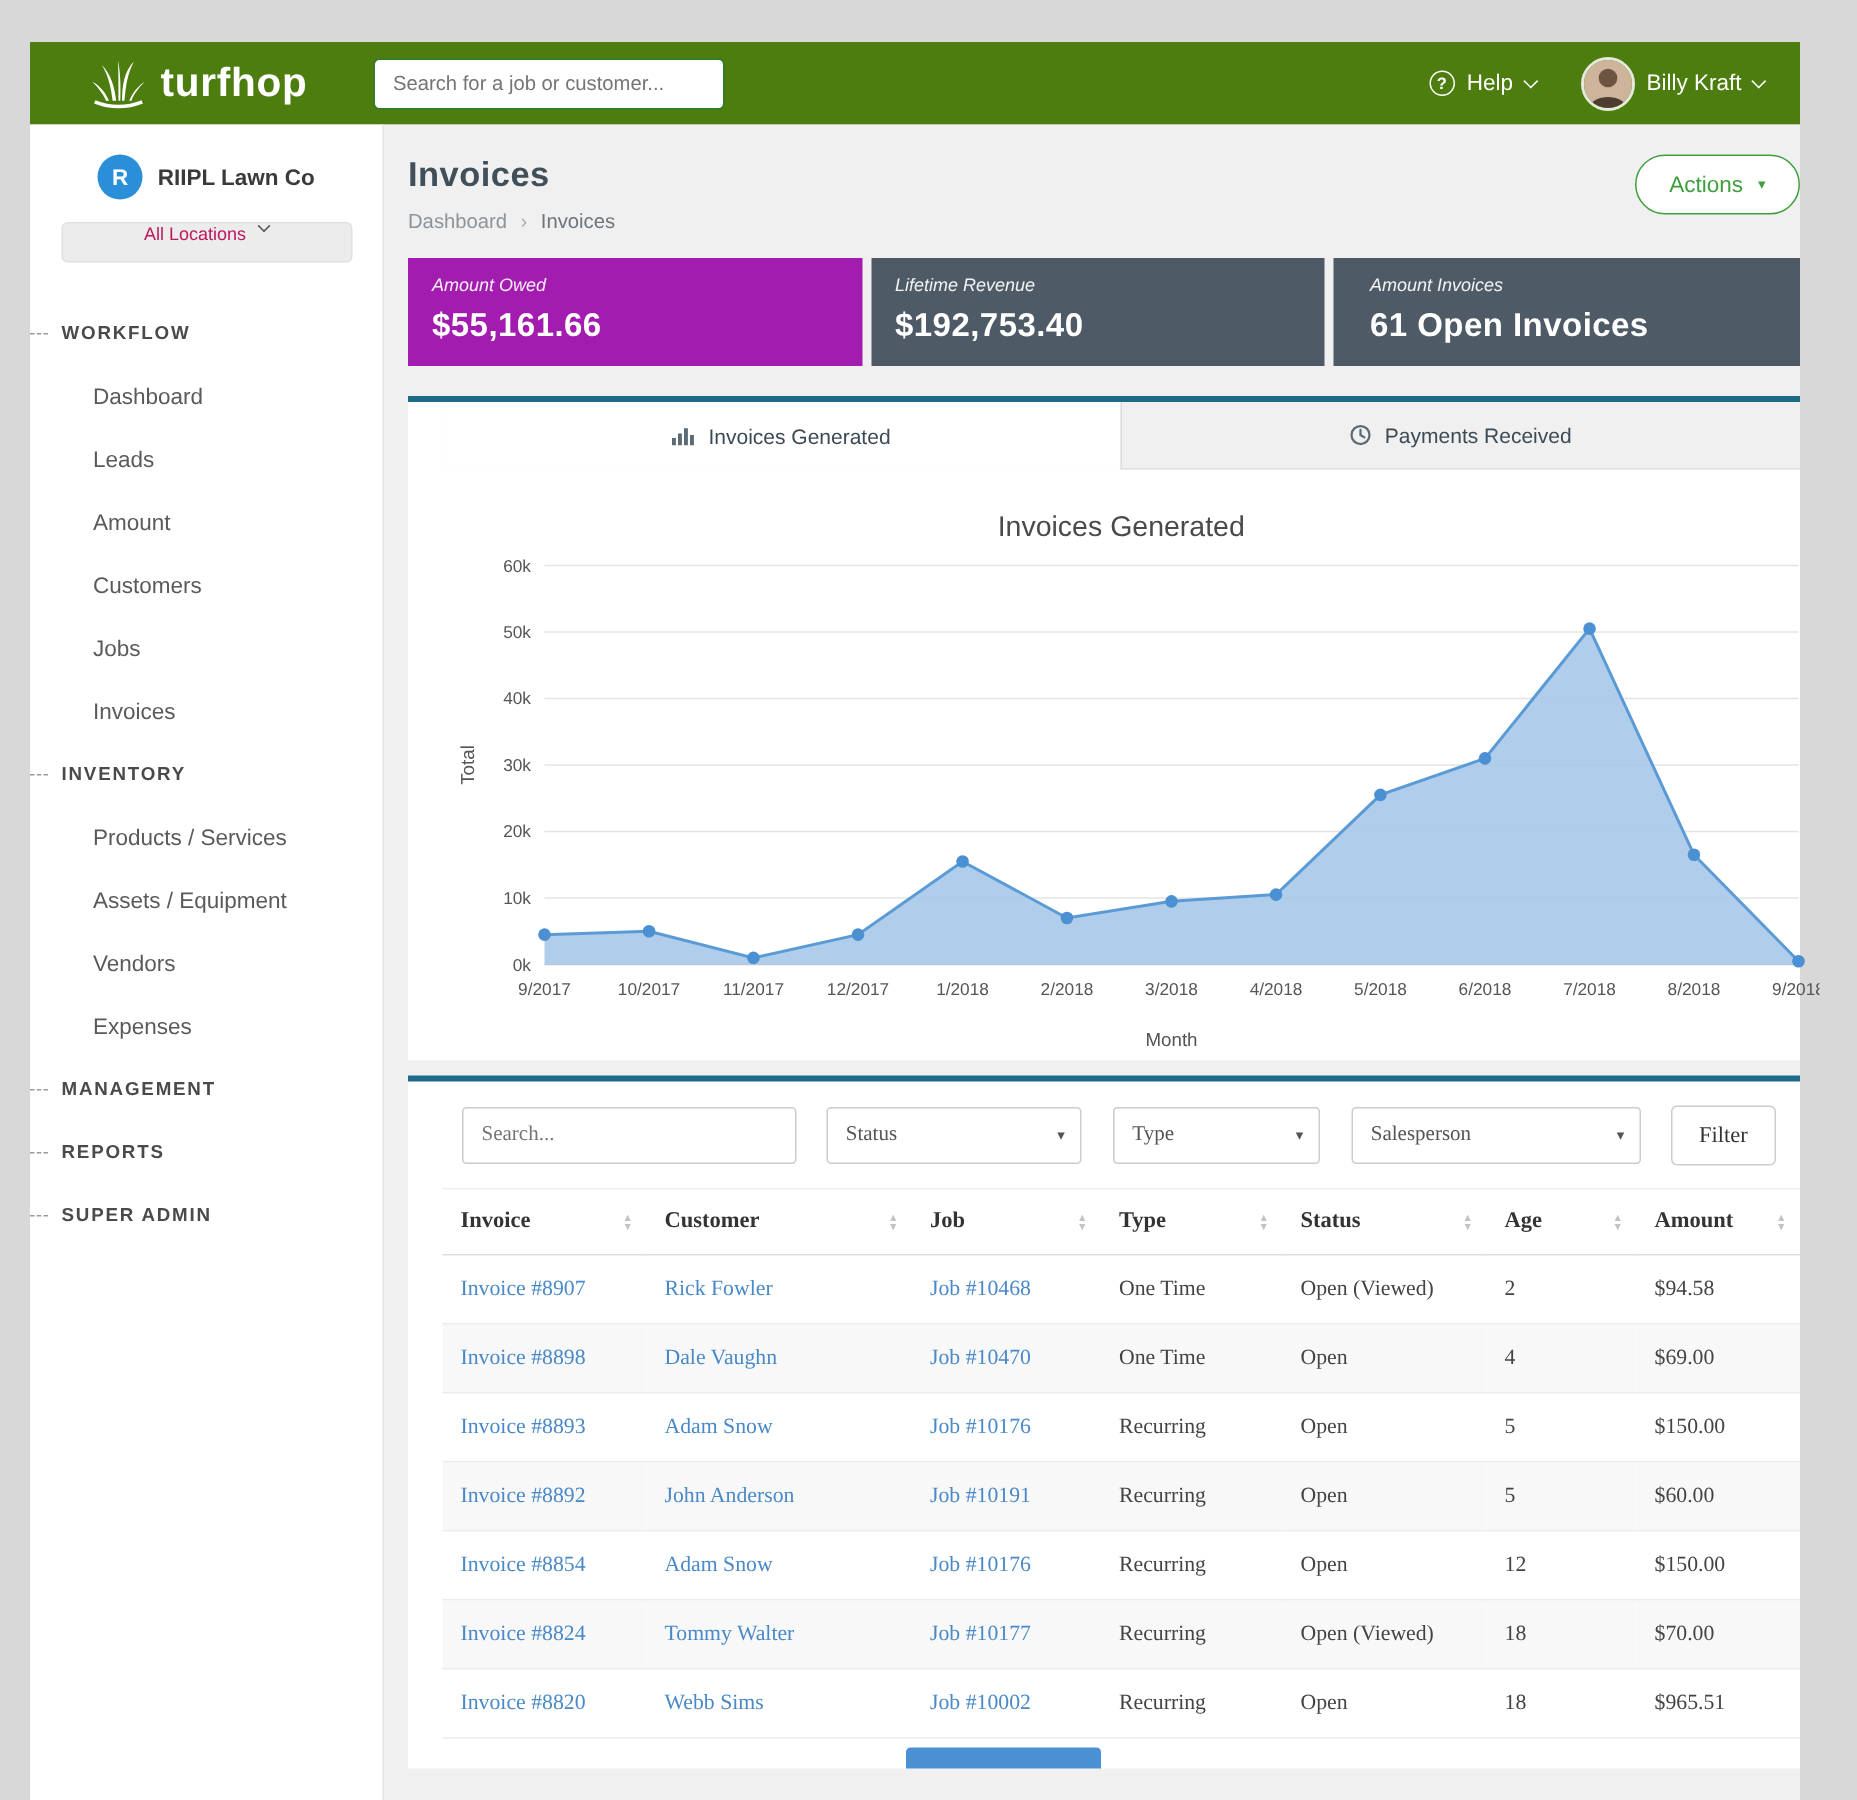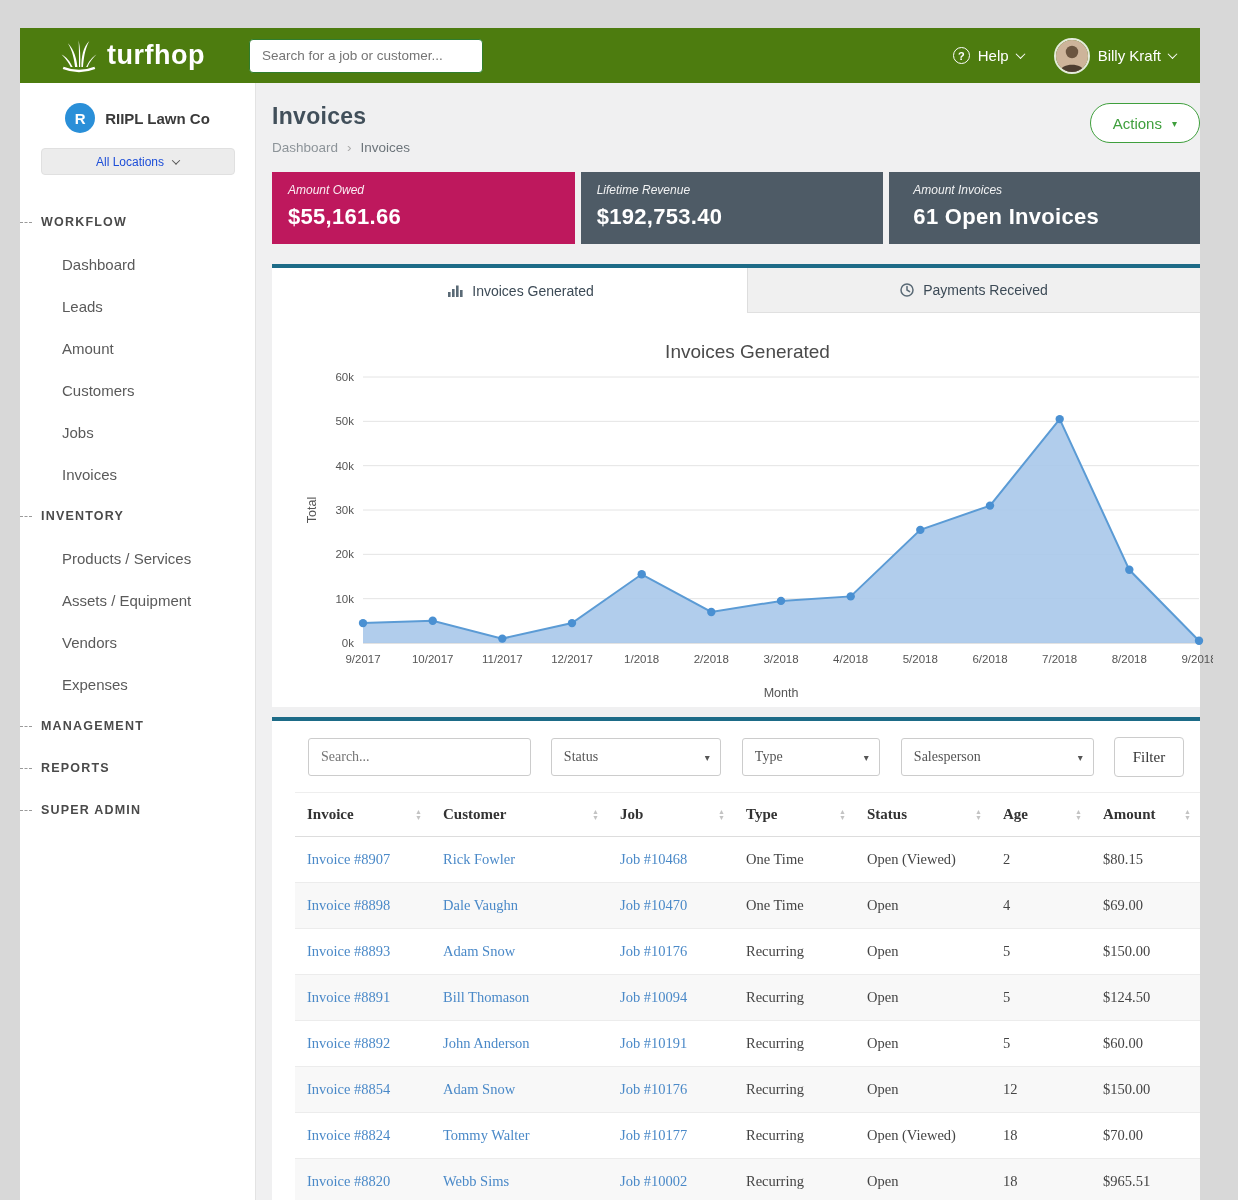--- a/index.html
+++ b/index.html
@@ -20,21 +20,21 @@
 
   
   .body-row { display:flex; align-items:stretch; min-height:1145px; }
   .sidebar { width:236px; background:#fff; border-right:1px solid #e3e3e3; padding-top:20px; flex:none; }
   .main { flex:1; background:#f0f0f1; padding:20px 0 0 16px; min-width:0; }
 
   
   .brand-row { display:flex; align-items:center; justify-content:center; gap:10px; }
   .r-badge { width:30px; height:30px; border-radius:50%; background:#2a8fd8; color:#fff; font-weight:bold; font-size:15px; display:flex; align-items:center; justify-content:center; }
   .company-name { font-size:15px; font-weight:bold; color:#3a3a3a; }
-  .locations-btn { margin:15px auto 0; width:194px; height:27px; background:#ececec; border:1px solid #e0e0e0; border-radius:4px; display:flex; align-items:center; justify-content:center; gap:9px; font-size:12px; color:#1d4ed8; cursor:pointer; }
+  .locations-btn { margin:15px auto 0; width:194px; height:27px; background:#ececec; border:1px solid #e0e0e0; border-radius:4px; display:flex; justify-content:center; gap:9px; font-size:12px; color:#be185d; cursor:pointer; }
   .chev-dark { width:6px; height:6px; border-right:1.5px solid #555; border-bottom:1.5px solid #555; transform:rotate(45deg) translate(-1px,-1px); display:inline-block; }
   .sidebar-nav { margin-top:26px; }
   .nav-header { height:42px; display:flex; align-items:center; gap:9px; font-size:12.5px; font-weight:bold; letter-spacing:1.2px; color:#4a4a4a; }
   .nav-dash { width:12px; border-top:1px dashed #9a9a9a; display:inline-block; }
   .nav-item { height:42px; display:flex; align-items:center; padding-left:42px; font-size:15px; color:#5a5a5a; cursor:pointer; }
 
   
   .page-head { display:flex; justify-content:space-between; align-items:flex-start; }
   .page-title { font-size:23px; font-weight:bold; color:#414f5a; letter-spacing:.3px; }
   .breadcrumb { margin-top:10px; font-size:13.5px; color:#8d9499; display:flex; gap:9px; align-items:center; }
@@ -180,21 +180,21 @@
               <span class="bc-current">Invoices</span>
             </div>
         </div>
         <button class="actions-btn">
           <span>Actions</span>
           <span class="caret-green">▾</span>
         </button>
       </div>
 
       <div class="stats-row">
-        <div class="stat-card" style="background: #be185d;">
+        <div class="stat-card" style="background: #a21caf;">
           <div class="stat-label">Amount Owed</div>
           <div class="stat-value">$55,161.66</div>
         </div>
         <div class="stat-card" style="background: rgb(78, 91, 102);">
           <div class="stat-label">Lifetime Revenue</div>
           <div class="stat-value">$192,753.40</div>
         </div>
         <div class="stat-card" style="background: rgb(78, 91, 102); padding-left: 24px;">
           <div class="stat-label">Amount Invoices</div>
           <div class="stat-value">61 Open Invoices</div>
@@ -333,50 +333,41 @@
               </tr>
           </thead>
           <tbody>
               <tr>
                 <td><a class="cell-link">Invoice #8907</a></td>
                 <td><a class="cell-link">Rick Fowler</a></td>
                 <td><a class="cell-link">Job #10468</a></td>
                 <td>One Time</td>
                 <td>Open (Viewed)</td>
                 <td>2</td>
-                <td>$80.15</td>
+                <td>$94.58</td>
               </tr>
               <tr>
                 <td><a class="cell-link">Invoice #8898</a></td>
                 <td><a class="cell-link">Dale Vaughn</a></td>
                 <td><a class="cell-link">Job #10470</a></td>
                 <td>One Time</td>
                 <td>Open</td>
                 <td>4</td>
                 <td>$69.00</td>
               </tr>
               <tr>
                 <td><a class="cell-link">Invoice #8893</a></td>
                 <td><a class="cell-link">Adam Snow</a></td>
                 <td><a class="cell-link">Job #10176</a></td>
                 <td>Recurring</td>
                 <td>Open</td>
                 <td>5</td>
                 <td>$150.00</td>
               </tr>
               <tr>
-                <td><a class="cell-link">Invoice #8891</a></td>
-                <td><a class="cell-link">Bill Thomason</a></td>
-                <td><a class="cell-link">Job #10094</a></td>
-                <td>Recurring</td>
-                <td>Open</td>
-                <td>5</td>
-                <td>$124.50</td>
-              </tr>
-              <tr>
                 <td><a class="cell-link">Invoice #8892</a></td>
                 <td><a class="cell-link">John Anderson</a></td>
                 <td><a class="cell-link">Job #10191</a></td>
                 <td>Recurring</td>
                 <td>Open</td>
                 <td>5</td>
                 <td>$60.00</td>
               </tr>
               <tr>
                 <td><a class="cell-link">Invoice #8854</a></td>

